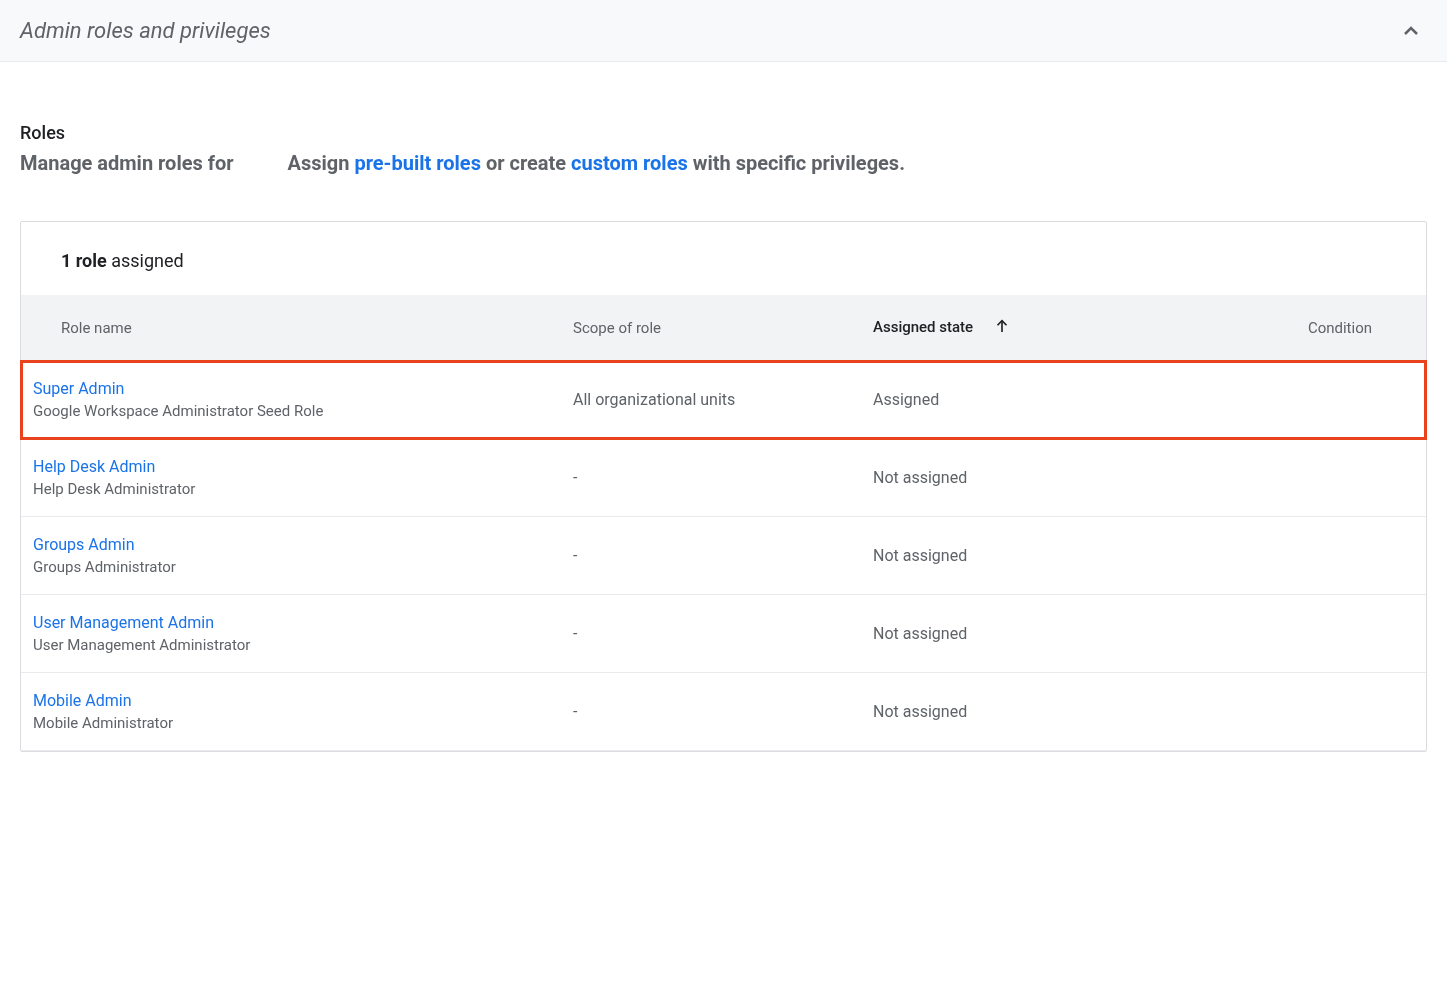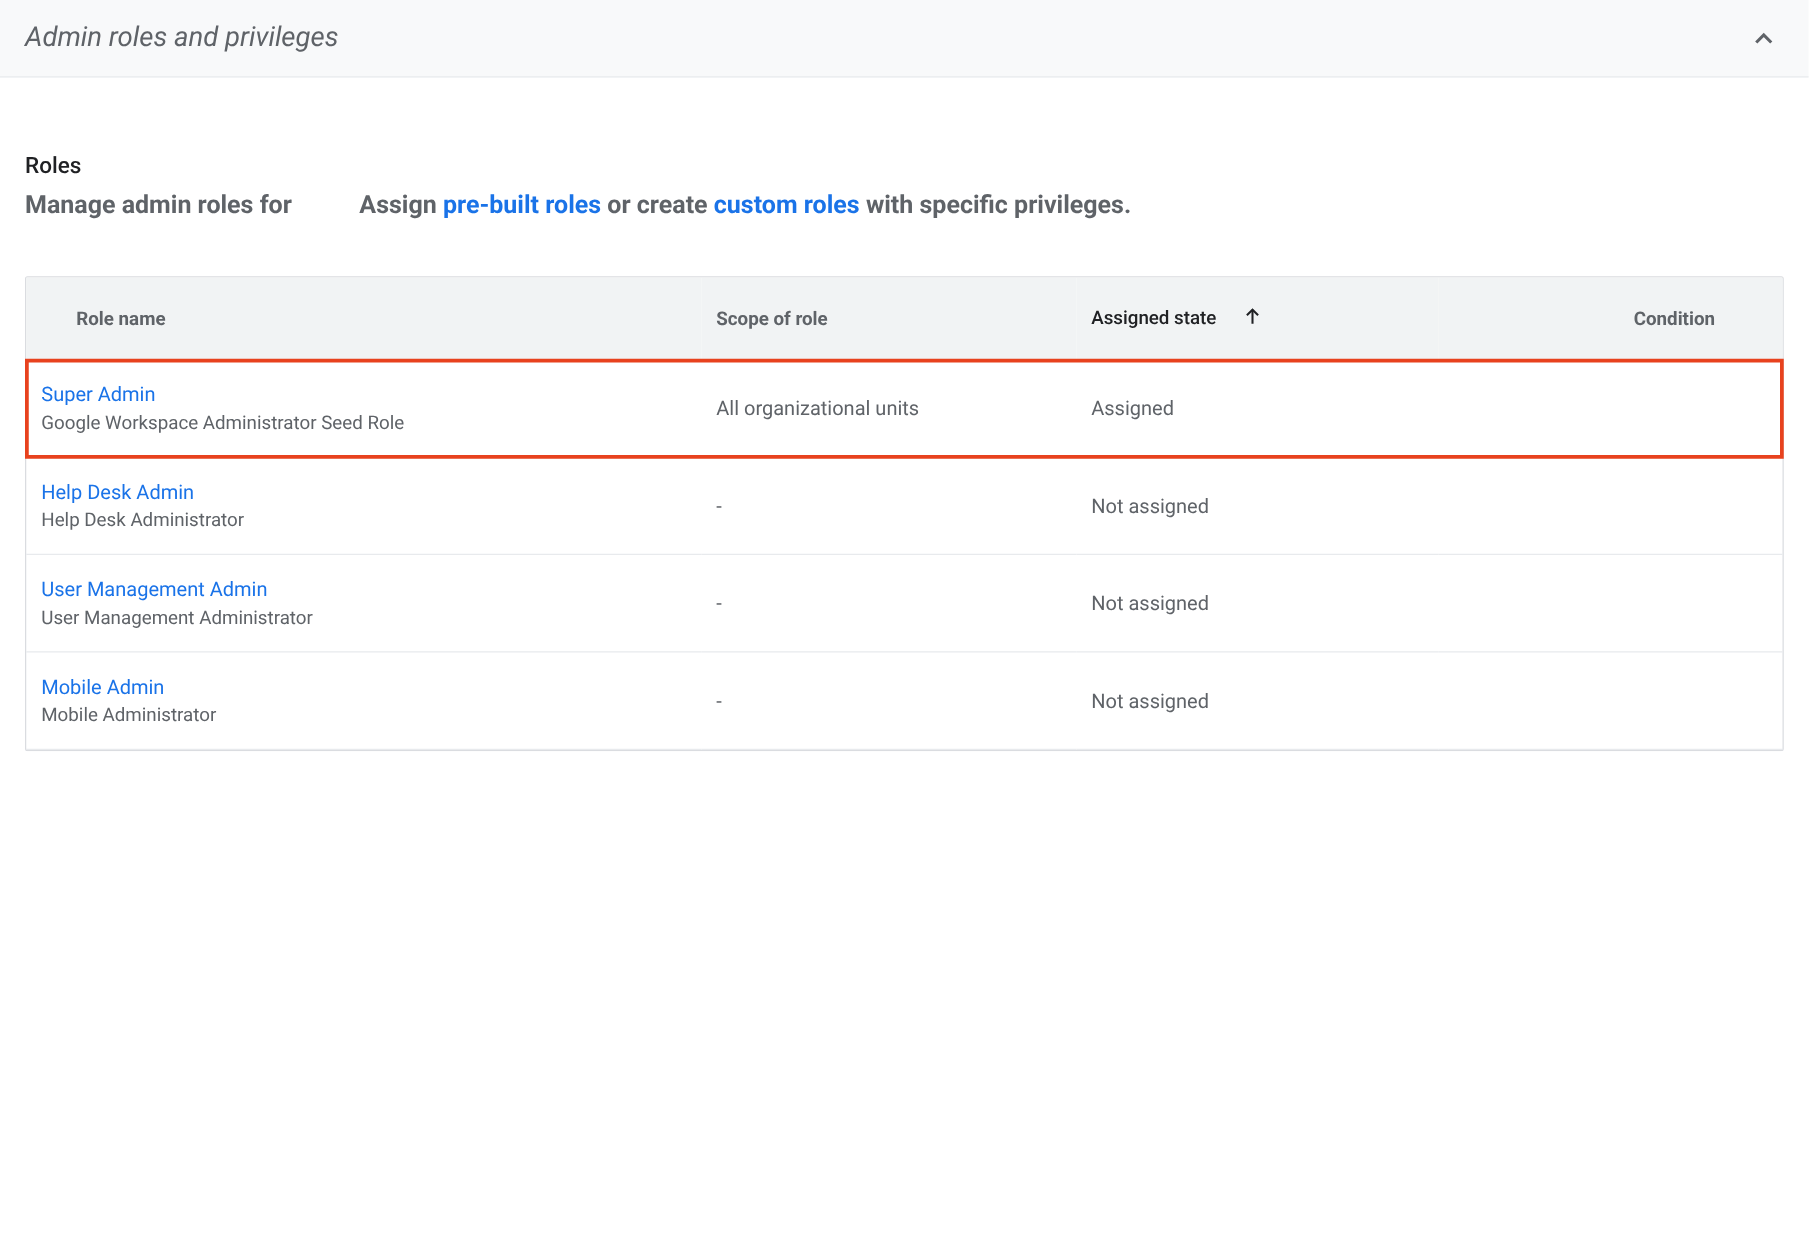--- a/index.html
+++ b/index.html
@@ -73,21 +73,21 @@
     }
     .table {
       width: 100%;
       border-collapse: collapse;
     }
     .table-head {
       background: #f1f3f4;
     }
     .table-head th {
       text-align: left;
-      font-weight: 700;
+      font-weight: 400;
       color: #5f6368;
       font-size: 15px;
       padding: 22px 12px;
     }
     .table-head th.col-role {
       padding-left: 40px;
       width: 540px;
     }
     .table-head th.col-scope {
       width: 300px;
@@ -153,20 +153,25 @@
 
 <div class="content">
   <div class="section-title">Roles</div>
   <div class="section-subtitle">
     <span>Manage admin roles for</span>
     <span class="gap"></span>
     <span>Assign </span><a class="link">pre-built roles</a><span> or create </span><a class="link">custom roles</a><span> with specific privileges.</span>
   </div>
 
   <div class="card">
+    <div class="card-header">
+      <div class="card-header-title">
+        <span class="bold">1 role</span><span> assigned</span>
+      </div>
+    </div>
 
     <table class="table">
       <thead class="table-head">
         <tr>
           <th class="col-role">Role name</th>
           <th class="col-scope">Scope of role</th>
           <th class="col-state">
             <span>Assigned state</span>
             <span class="sort-icon">
               <svg viewBox="0 0 24 24" fill="none" stroke="#202124" stroke-width="2.2">
@@ -192,20 +197,29 @@
             <td class="cell-role">
               <div class="role-name">Help Desk Admin</div>
               <div class="role-desc">Help Desk Administrator</div>
             </td>
             <td>-</td>
             <td>Not assigned</td>
             <td class="cell-condition"></td>
           </tr>
           <tr class="table-row">
             <td class="cell-role">
+              <div class="role-name">Groups Admin</div>
+              <div class="role-desc">Groups Administrator</div>
+            </td>
+            <td>-</td>
+            <td>Not assigned</td>
+            <td class="cell-condition"></td>
+          </tr>
+          <tr class="table-row">
+            <td class="cell-role">
               <div class="role-name">User Management Admin</div>
               <div class="role-desc">User Management Administrator</div>
             </td>
             <td>-</td>
             <td>Not assigned</td>
             <td class="cell-condition"></td>
           </tr>
           <tr class="table-row">
             <td class="cell-role">
               <div class="role-name">Mobile Admin</div>

